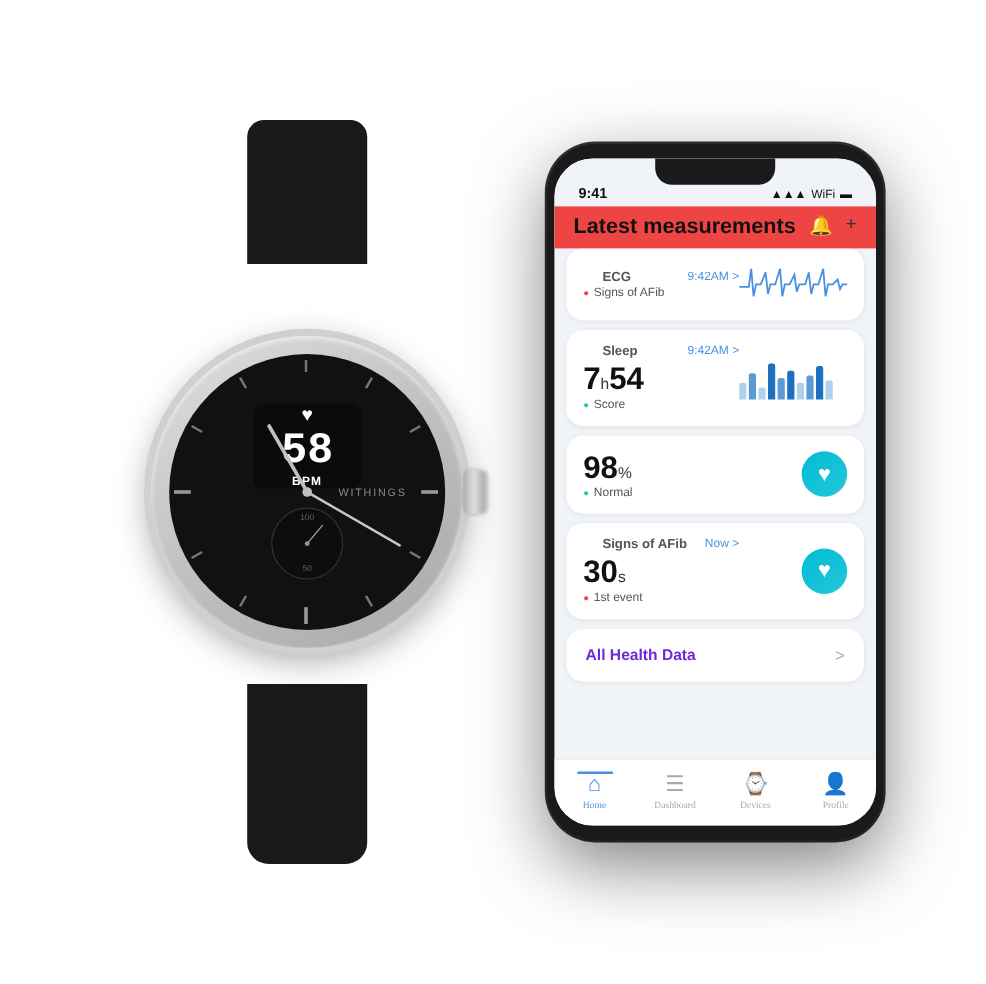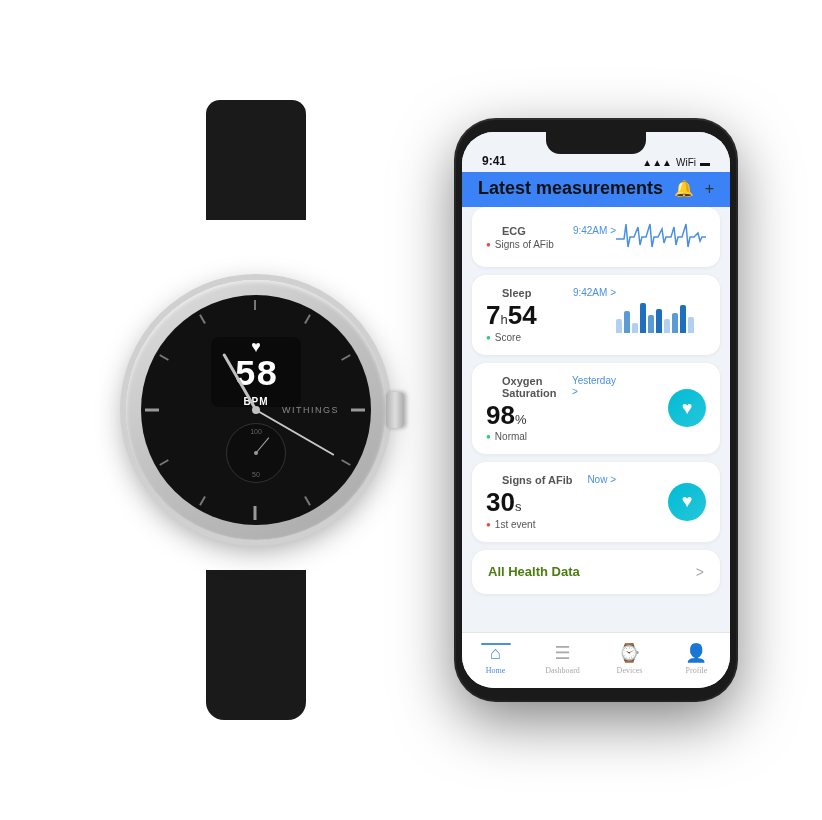--- a/index.html
+++ b/index.html
@@ -283,25 +283,25 @@
       display: flex;
       gap: 4px;
       align-items: center;
     }
     .status-icon {
       font-size: 10px;
       color: #111;
     }
     
     .app-header {
-      background: #3b82f6;
+      background: #ef4444;
       padding: 6px 16px 8px;
       display: flex;
       justify-content: space-between;
-      align-items: center;
+      align-items: flex-start;
       flex-shrink: 0;
     }
     .app-title {
       font-size: 18px;
       font-weight: 700;
       color: #111;
     }
     .header-icons {
       display: flex;
       gap: 10px;
@@ -417,21 +417,21 @@
       border-radius: 14px;
       padding: 14px 16px;
       display: flex;
       justify-content: space-between;
       align-items: center;
       box-shadow: 0 1px 4px rgba(0,0,0,0.06);
     }
     .all-health-label {
       font-size: 13px;
       font-weight: 600;
-      color: #4d7c0f;
+      color: #6d28d9;
     }
     .all-health-chevron {
       color: #aaa;
       font-size: 14px;
     }
     
     .bottom-nav {
       height: 56px;
       background: white;
       border-top: 1px solid #e5e5e5;
@@ -588,24 +588,20 @@
                   <div class="sleep-bar" style="height:28px;width:6px;background:#1e6fbf;"></div>
                   <div class="sleep-bar" style="height:16px;width:6px;background:#b0d0f0;"></div>
                 </div>
               </div>
             </div>
           </div>
 
           <div class="card">
             <div class="card-body">
               <div class="card-left">
-                <div class="card-header">
-                  <span class="card-title">Oxygen Saturation</span>
-                  <span class="card-time">Yesterday &gt;</span>
-                </div>
                 <div class="card-value">98<span class="unit">%</span></div>
                 <div class="card-status">
                   <span class="dot-green">●</span>
                   <span>Normal</span>
                 </div>
               </div>
               <div class="card-right">
                 <div class="o2-icon">♥</div>
               </div>
             </div>

